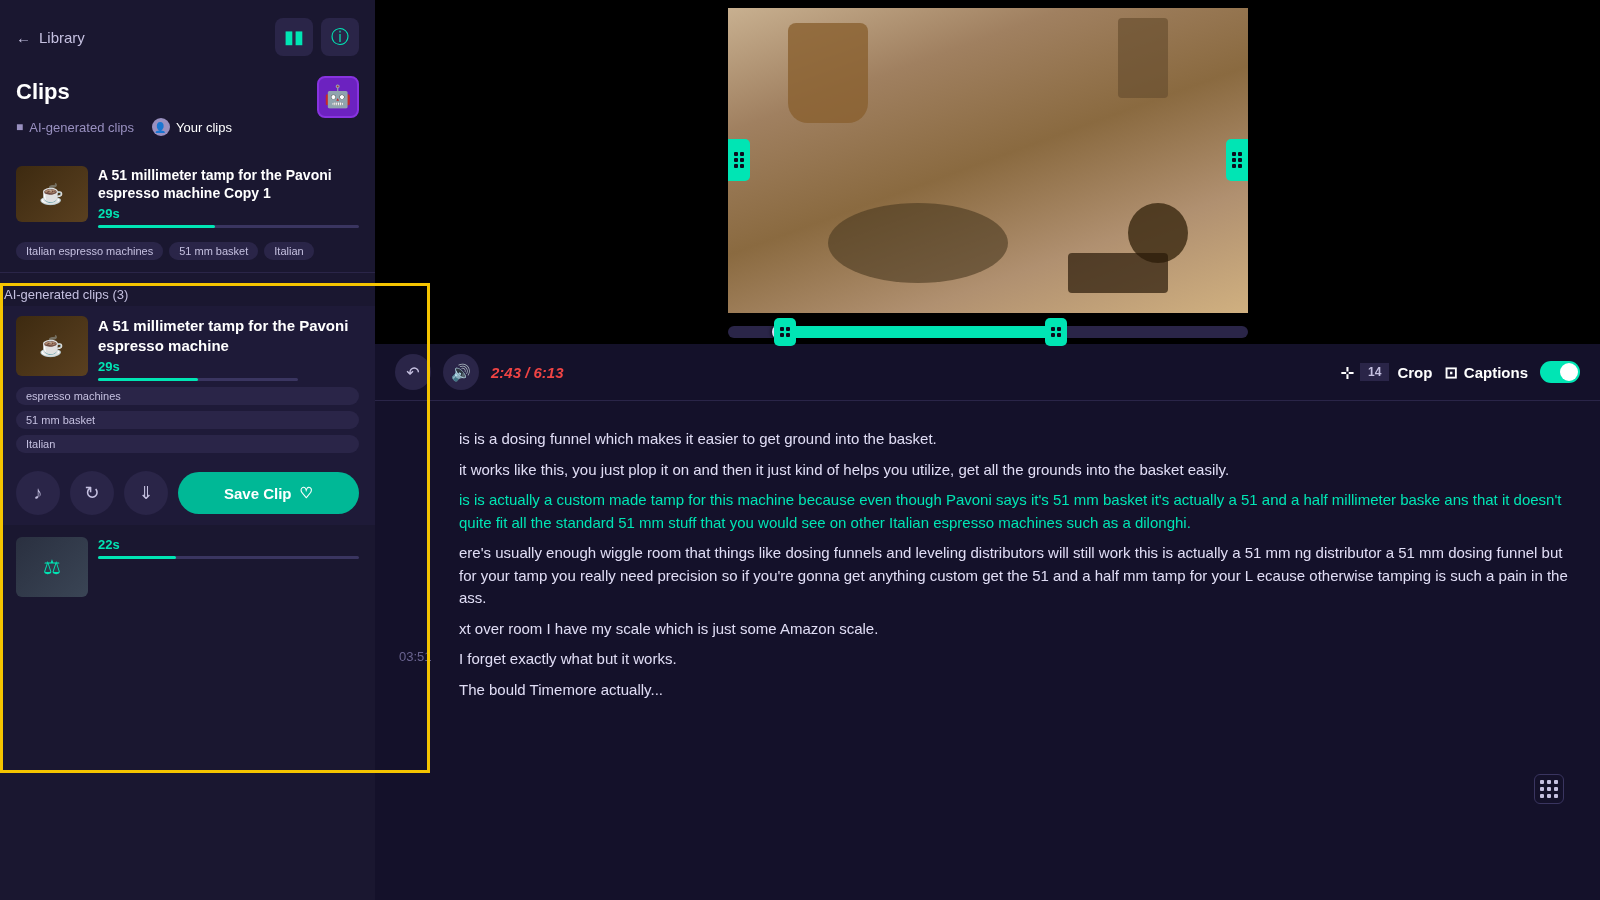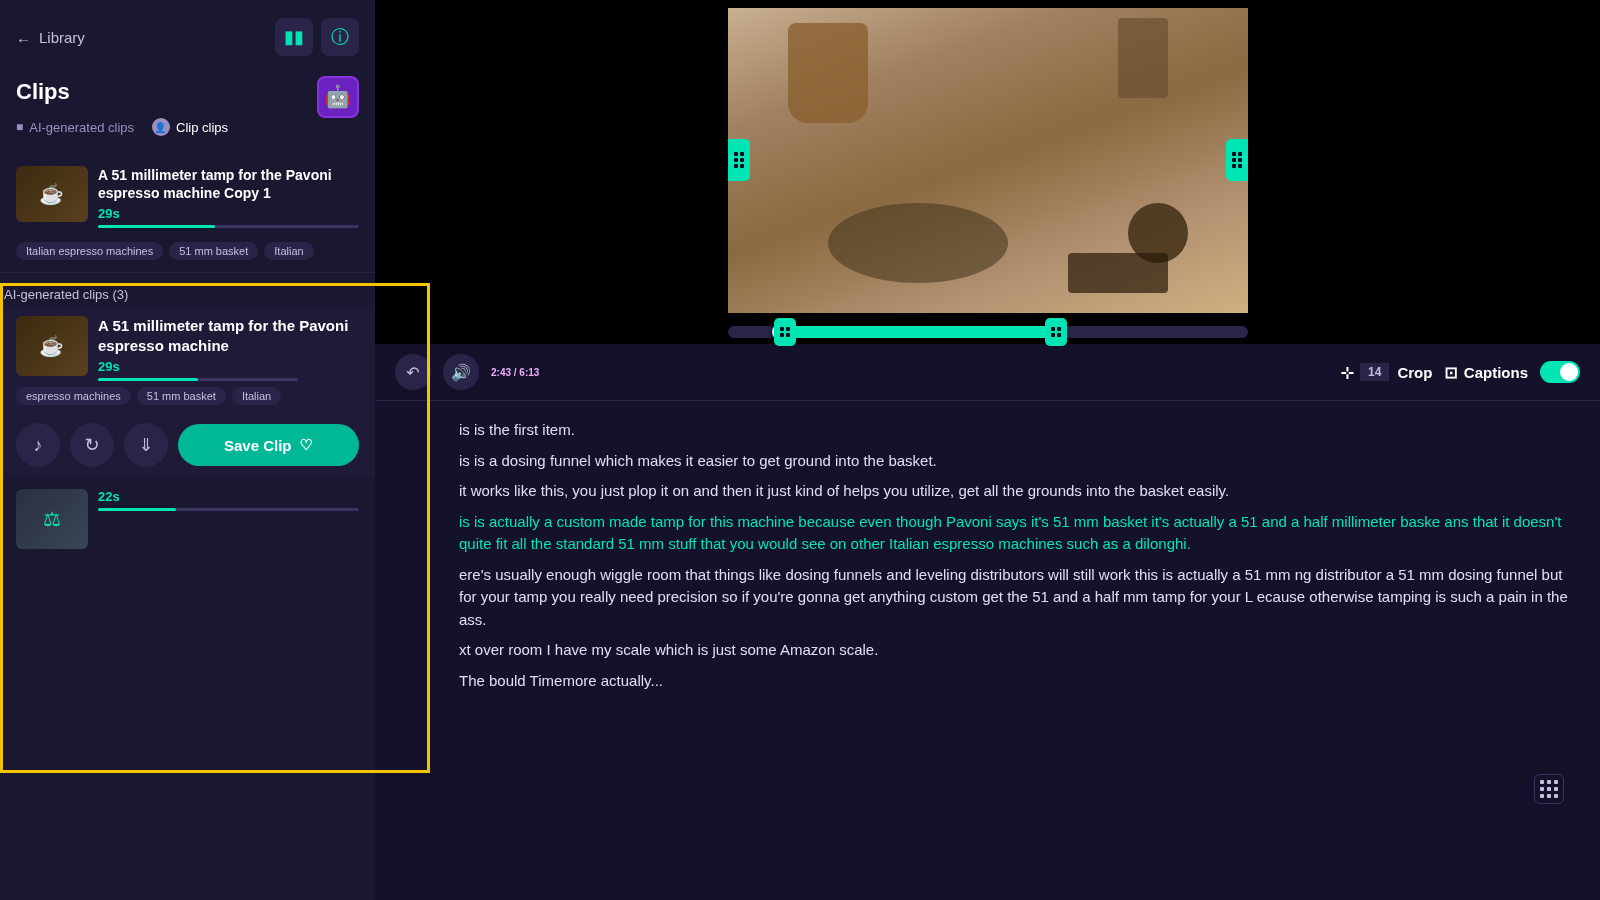--- a/index.html
+++ b/index.html
@@ -318,23 +318,24 @@
       border: none;
       cursor: pointer;
       display: flex;
       align-items: center;
       justify-content: center;
       color: #c5c0e0;
       font-size: 16px;
     }
 
     .time-display {
-      color: #f0abfc;
-      font-size: 10px;
+      color: #ef4444;
+      font-size: 15px;
       font-weight: 600;
+      font-style: italic;
     }
 
     .controls-spacer { flex: 1; }
 
     .crop-btn {
       display: flex;
       align-items: center;
       gap: 6px;
       color: #ffffff;
       background: none;
@@ -478,21 +479,21 @@
         <span class="robot-emoji">🤖</span>
       </div>
     </div>
     <div class="clips-tabs">
       <button class="clip-tab">
         <span style="font-size:12px;">■</span>
         <span>AI-generated clips</span>
       </button>
       <button class="clip-tab active">
         <span class="avatar-icon">👤</span>
-        <span>Clip clips</span>
+        <span>Your clips</span>
       </button>
     </div>
   </div>
 
   <div class="clip-item">
     <div class="clip-thumb clip-thumb-coffee">
       <span style="font-size:20px;">☕</span>
     </div>
     <div class="clip-info">
       <div class="clip-name">A 51 millimeter tamp for the Pavoni espresso machine Copy 1</div>
@@ -522,21 +523,21 @@
           <span style="font-size:20px;">☕</span>
         </div>
         <div>
           <div class="clip-card-title">A 51 millimeter tamp for the Pavoni espresso machine</div>
           <div class="clip-duration">29s</div>
           <div class="clip-progress" style="width:200px;">
             <div class="clip-progress-fill" style="width:50%"></div>
           </div>
         </div>
       </div>
-      <div class="clip-tags" style="padding:6px 0;">
+      <div class="clip-tags" style="padding:6px 0;flex-direction:column;">
         <span class="clip-tag">espresso machines</span>
         <span class="clip-tag">51 mm basket</span>
         <span class="clip-tag">Italian</span>
       </div>
       <div class="clip-action-buttons">
         <button class="icon-btn">
           <span>♪</span>
         </button>
         <button class="icon-btn">
           <span>↻</span>
@@ -653,21 +654,20 @@
     </button>
 
     <div class="toggle-switch">
       <div class="toggle-thumb"></div>
     </div>
   </div>
 
   <div class="transcript-area">
     <div class="transcript-line">
       <span class="ts-time"></span>
-      <span class="ts-text">is is the first item.</span>
     </div>
     <div class="transcript-line">
       <span class="ts-time"></span>
       <span class="ts-text">is is a dosing funnel which makes it easier to get ground into the basket.</span>
     </div>
     <div class="transcript-line">
       <span class="ts-time"></span>
       <span class="ts-text">it works like this, you just plop it on and then it just kind of helps you utilize, get all the grounds into the basket easily.</span>
     </div>
     <div class="transcript-line">
@@ -676,20 +676,24 @@
     </div>
     <div class="transcript-line">
       <span class="ts-time"></span>
       <span class="ts-text">ere's usually enough wiggle room that things like dosing funnels and leveling distributors will still work this is actually a 51 mm ng distributor a 51 mm dosing funnel but for your tamp you really need precision so if you're gonna get anything custom get the 51 and a half mm tamp for your L ecause otherwise tamping is such a pain in the ass.</span>
     </div>
     <div class="transcript-line">
       <span class="ts-time"></span>
       <span class="ts-text">xt over room I have my scale which is just some Amazon scale.</span>
     </div>
     <div class="transcript-line">
+      <span class="ts-time">03:51</span>
+      <span class="ts-text">I forget exactly what but it works.</span>
+    </div>
+    <div class="transcript-line">
       <span class="ts-time"></span>
       <span class="ts-text">The bould Timemore actually...</span>
     </div>
 
     <div style="position:fixed;bottom:80px;right:20px;">
       <div class="dots-grid-icon">
         <div style="display:grid;grid-template-columns:1fr 1fr 1fr;gap:3px;">
           <div style="width:4px;height:4px;background:#c5c0e0;border-radius:1px;"></div>
           <div style="width:4px;height:4px;background:#c5c0e0;border-radius:1px;"></div>
           <div style="width:4px;height:4px;background:#c5c0e0;border-radius:1px;"></div>

